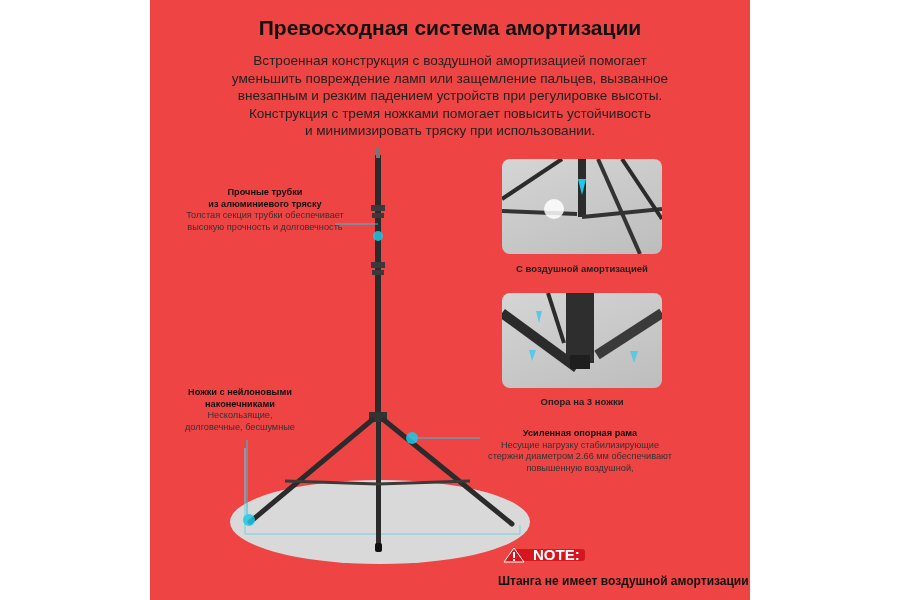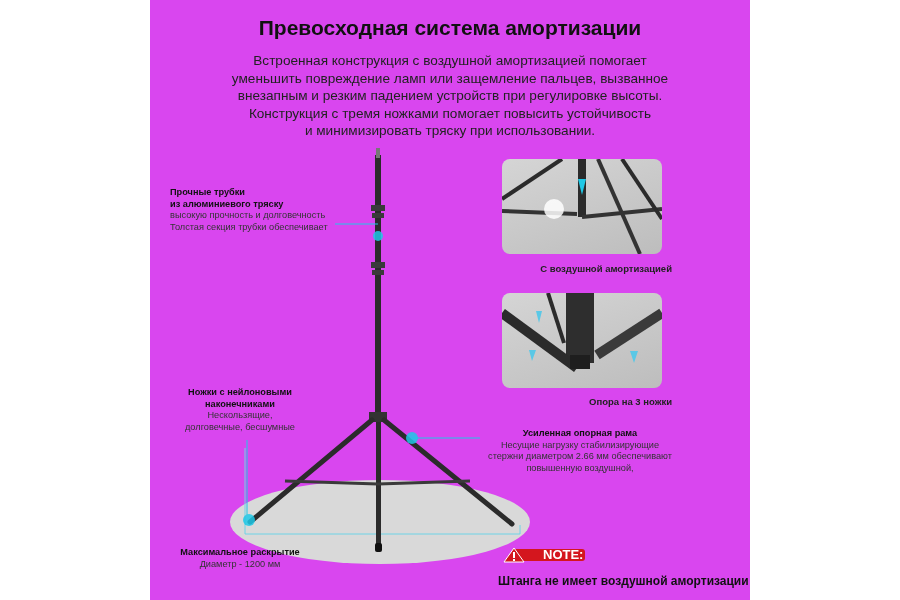--- a/index.html
+++ b/index.html
@@ -1,50 +1,50 @@
 <!DOCTYPE html>
 <html><head>
   <meta charset="utf-8">
   <style>
     html, body { margin: 0; padding: 0; }
     body {
       width: 900px; height: 600px; background: #ffffff; position: relative; overflow: hidden;
       font-family: "Liberation Sans", "DejaVu Sans", sans-serif; color: #1a1a1a;
     }
     .panel {
-      position: absolute; left: 150px; top: 0; width: 600px; height: 600px; background: #d946ef;
+      position: absolute; left: 150px; top: 0; width: 600px; height: 600px; background: #ef4444;
     }
     .title {
       position: absolute; left: 0; width: 600px; top: 16px; text-align: center;
       font-size: 21px; font-weight: bold; color: #111;
     }
     .intro {
       position: absolute; left: 20px; width: 560px; top: 52px; text-align: center;
       font-size: 13.6px; line-height: 17.5px; color: #222;
     }
     .callout { position: absolute; font-size: 9.2px; line-height: 11.6px; color: #333; }
     .callout b { display: block; color: #111; font-weight: bold; }
-    .callout.right { text-align: left; }
+    .callout.right { text-align: center; }
     .callout.center { text-align: center; }
     .thumb {
       position: absolute; width: 160px; height: 95px; border-radius: 8px; overflow: hidden;
       background: linear-gradient(160deg, #d5d5d5, #bdbdbd);
     }
     .thumb-caption {
-      position: absolute; width: 180px; text-align: right; font-size: 9.5px; font-weight: bold; color: #222;
+      position: absolute; width: 180px; text-align: center; font-size: 9.5px; font-weight: bold; color: #222;
     }
     .note-badge {
       position: absolute; left: 353px; top: 547px; width: 82px; height: 15px;
     }
     .note-bar {
       position: absolute; left: 10px; top: 2px; width: 72px; height: 12px; background: #d4161e;
       border-radius: 0 3px 3px 0;
     }
     .note-text {
-      position: absolute; left: 40px; top: 2px; color: #fff; font-size: 13px; font-weight: bold; line-height: 12px;
+      position: absolute; left: 30px; top: 2px; color: #fff; font-size: 15px; font-weight: bold; line-height: 12px;
     }
     .note-desc {
       position: absolute; left: 348px; top: 574px; font-size: 12px; font-weight: bold; color: #111;
     }
     svg { position: absolute; left: 0; top: 0; }
   </style>
 </head>
 <body>
 
 <div class="panel">
@@ -90,35 +90,31 @@
     <circle cx="228" cy="236" r="5" fill="#1ec8e6" opacity="0.85"></circle>
     <line x1="262" y1="438" x2="330" y2="438" stroke="#1ec8e6" stroke-width="1"></line>
     <circle cx="262" cy="438" r="6" fill="#1ec8e6" opacity="0.85"></circle>
     <circle cx="99" cy="520" r="6" fill="#1ec8e6" opacity="0.85"></circle>
     <line x1="97" y1="440" x2="97" y2="515" stroke="#1ec8e6" stroke-width="1"></line>
   </svg>
 
   <div class="callout right" style="left:20px; top:187px; width:190px;">
     <b>Прочные трубки</b>
     <b>из алюминиевого тряску</b>
+    <div>Толстая секция трубки обеспечивает</div>
     <div>высокую прочность и долговечность</div>
-    <div>Толстая секция трубки обеспечивает</div>
   </div>
 
   <div class="callout center" style="left:20px; top:387px; width:140px;">
     <b>Ножки с нейлоновыми</b>
     <b>наконечниками</b>
     <div>Нескользящие,</div>
     <div>долговечные, бесшумные</div>
   </div>
 
-  <div class="callout center" style="left:20px; top:547px; width:140px;">
-    <b>Максимальное раскрытие</b>
-    <div>Диаметр - 1200 мм</div>
-  </div>
 
   <div class="callout center" style="left:325px; top:428px; width:210px;">
     <b>Усиленная опорная рама</b>
     <div>Несущие нагрузку стабилизирующие</div>
     <div>стержни диаметром 2.66 мм обеспечивают</div>
     <div>повышенную воздушной,</div>
   </div>
 
   <div class="thumb" style="left:352px; top:159px;">
     <svg width="160" height="95">

